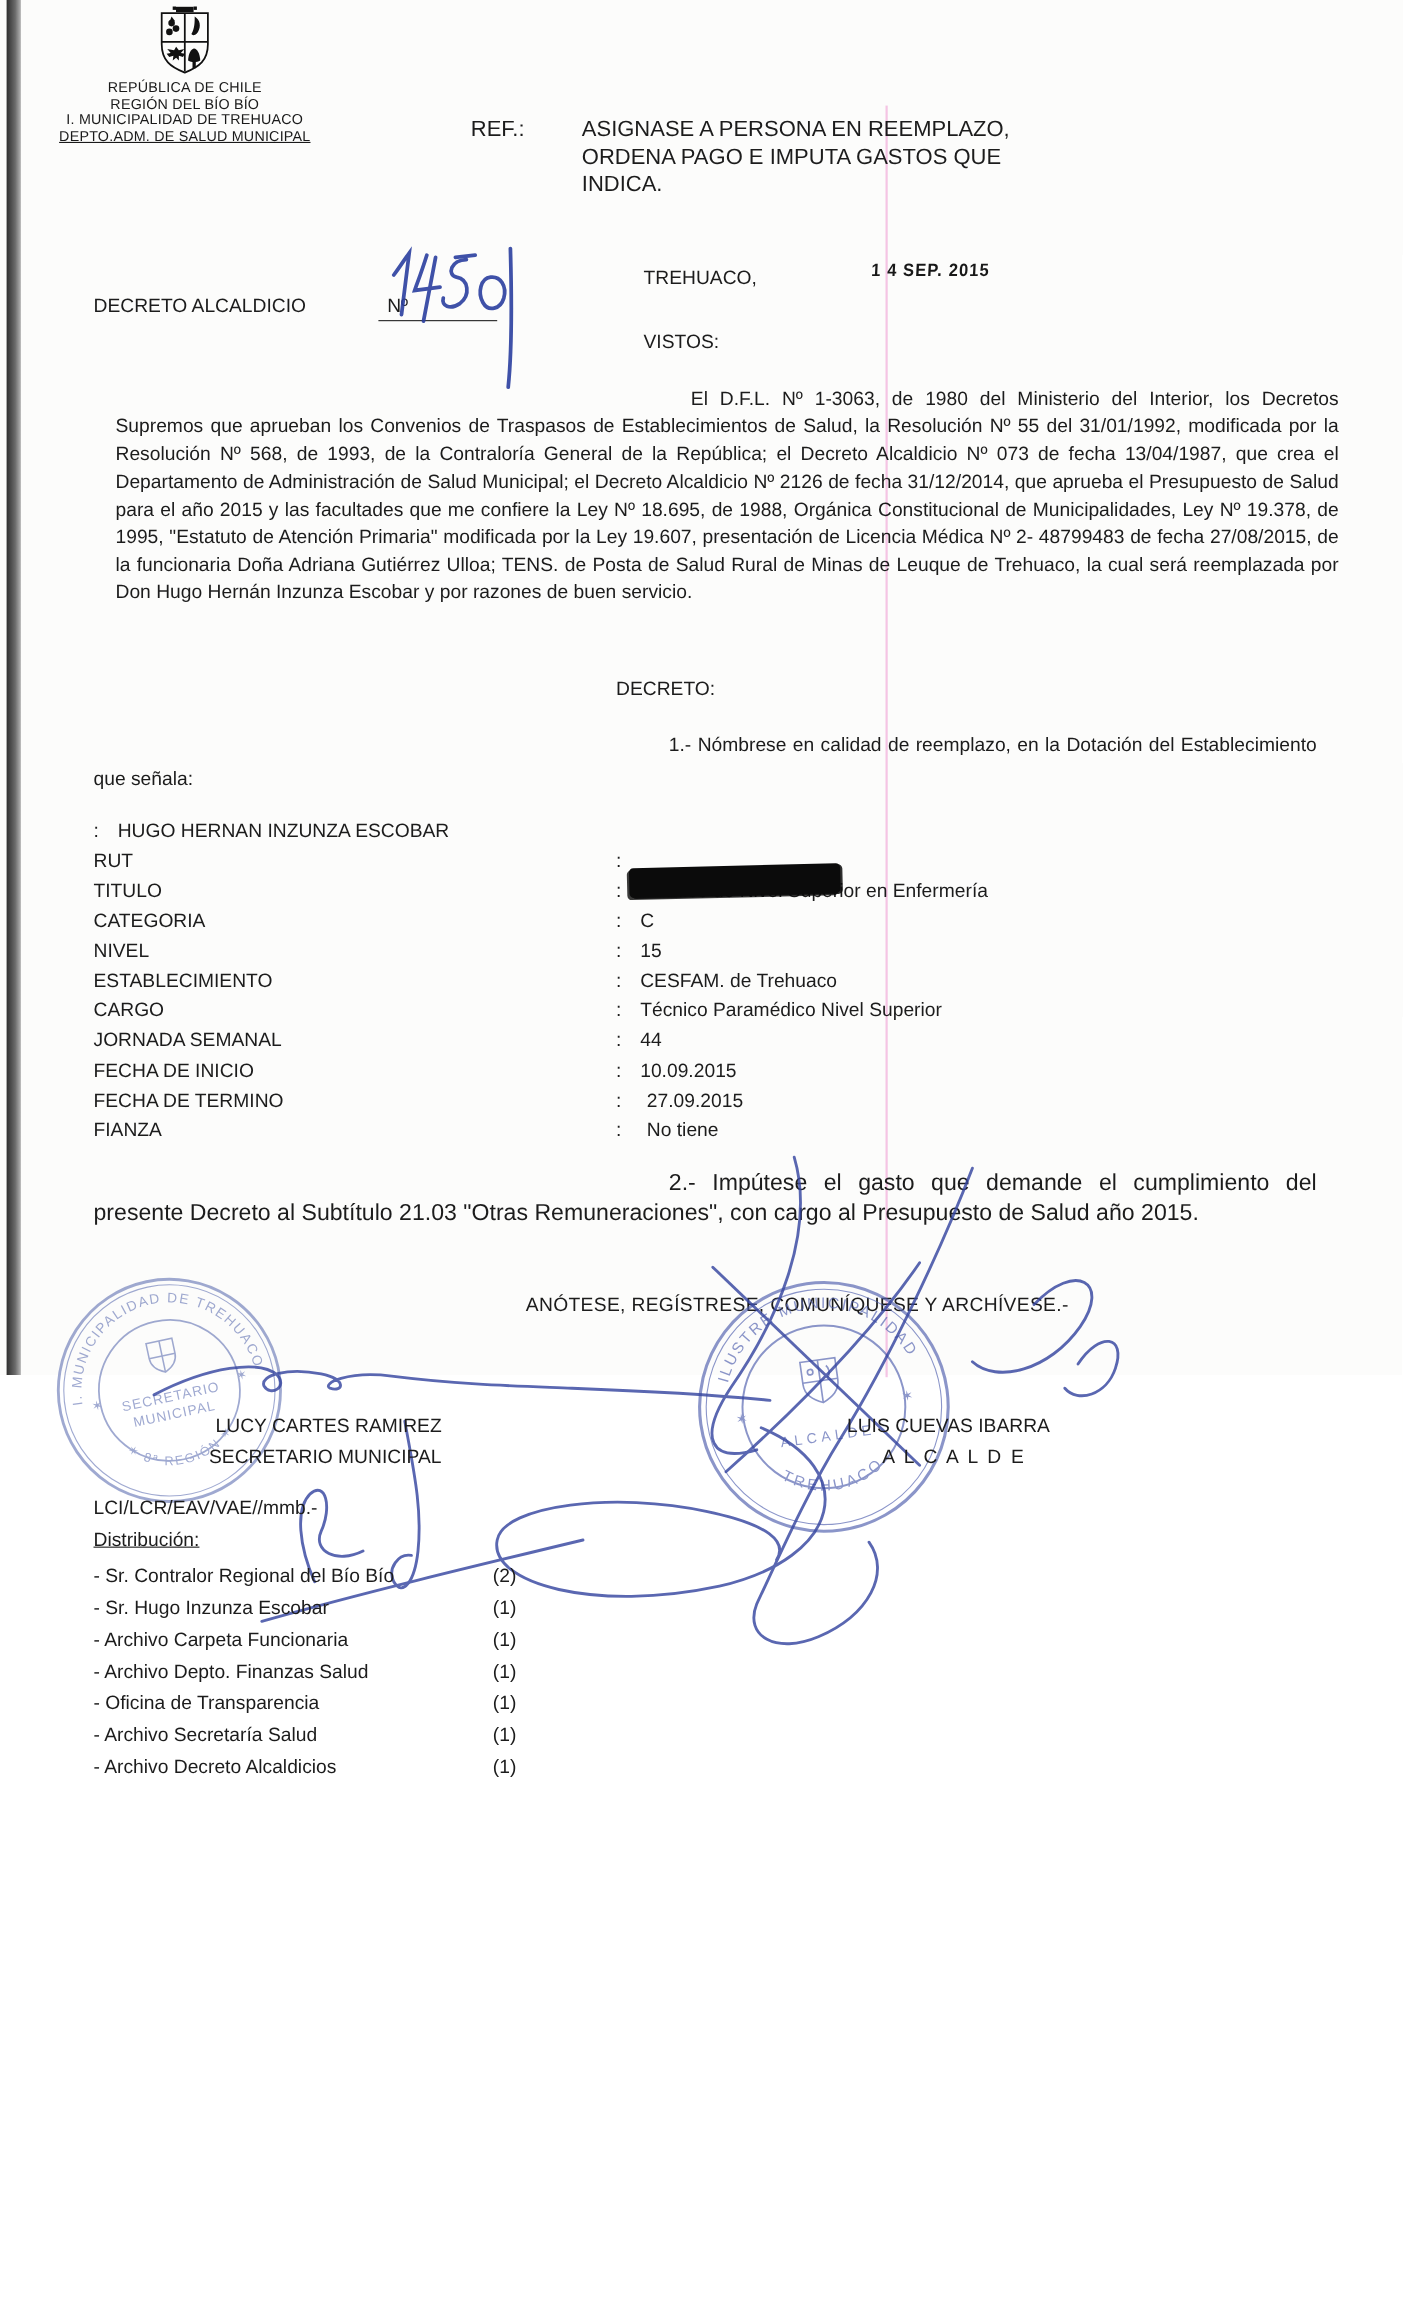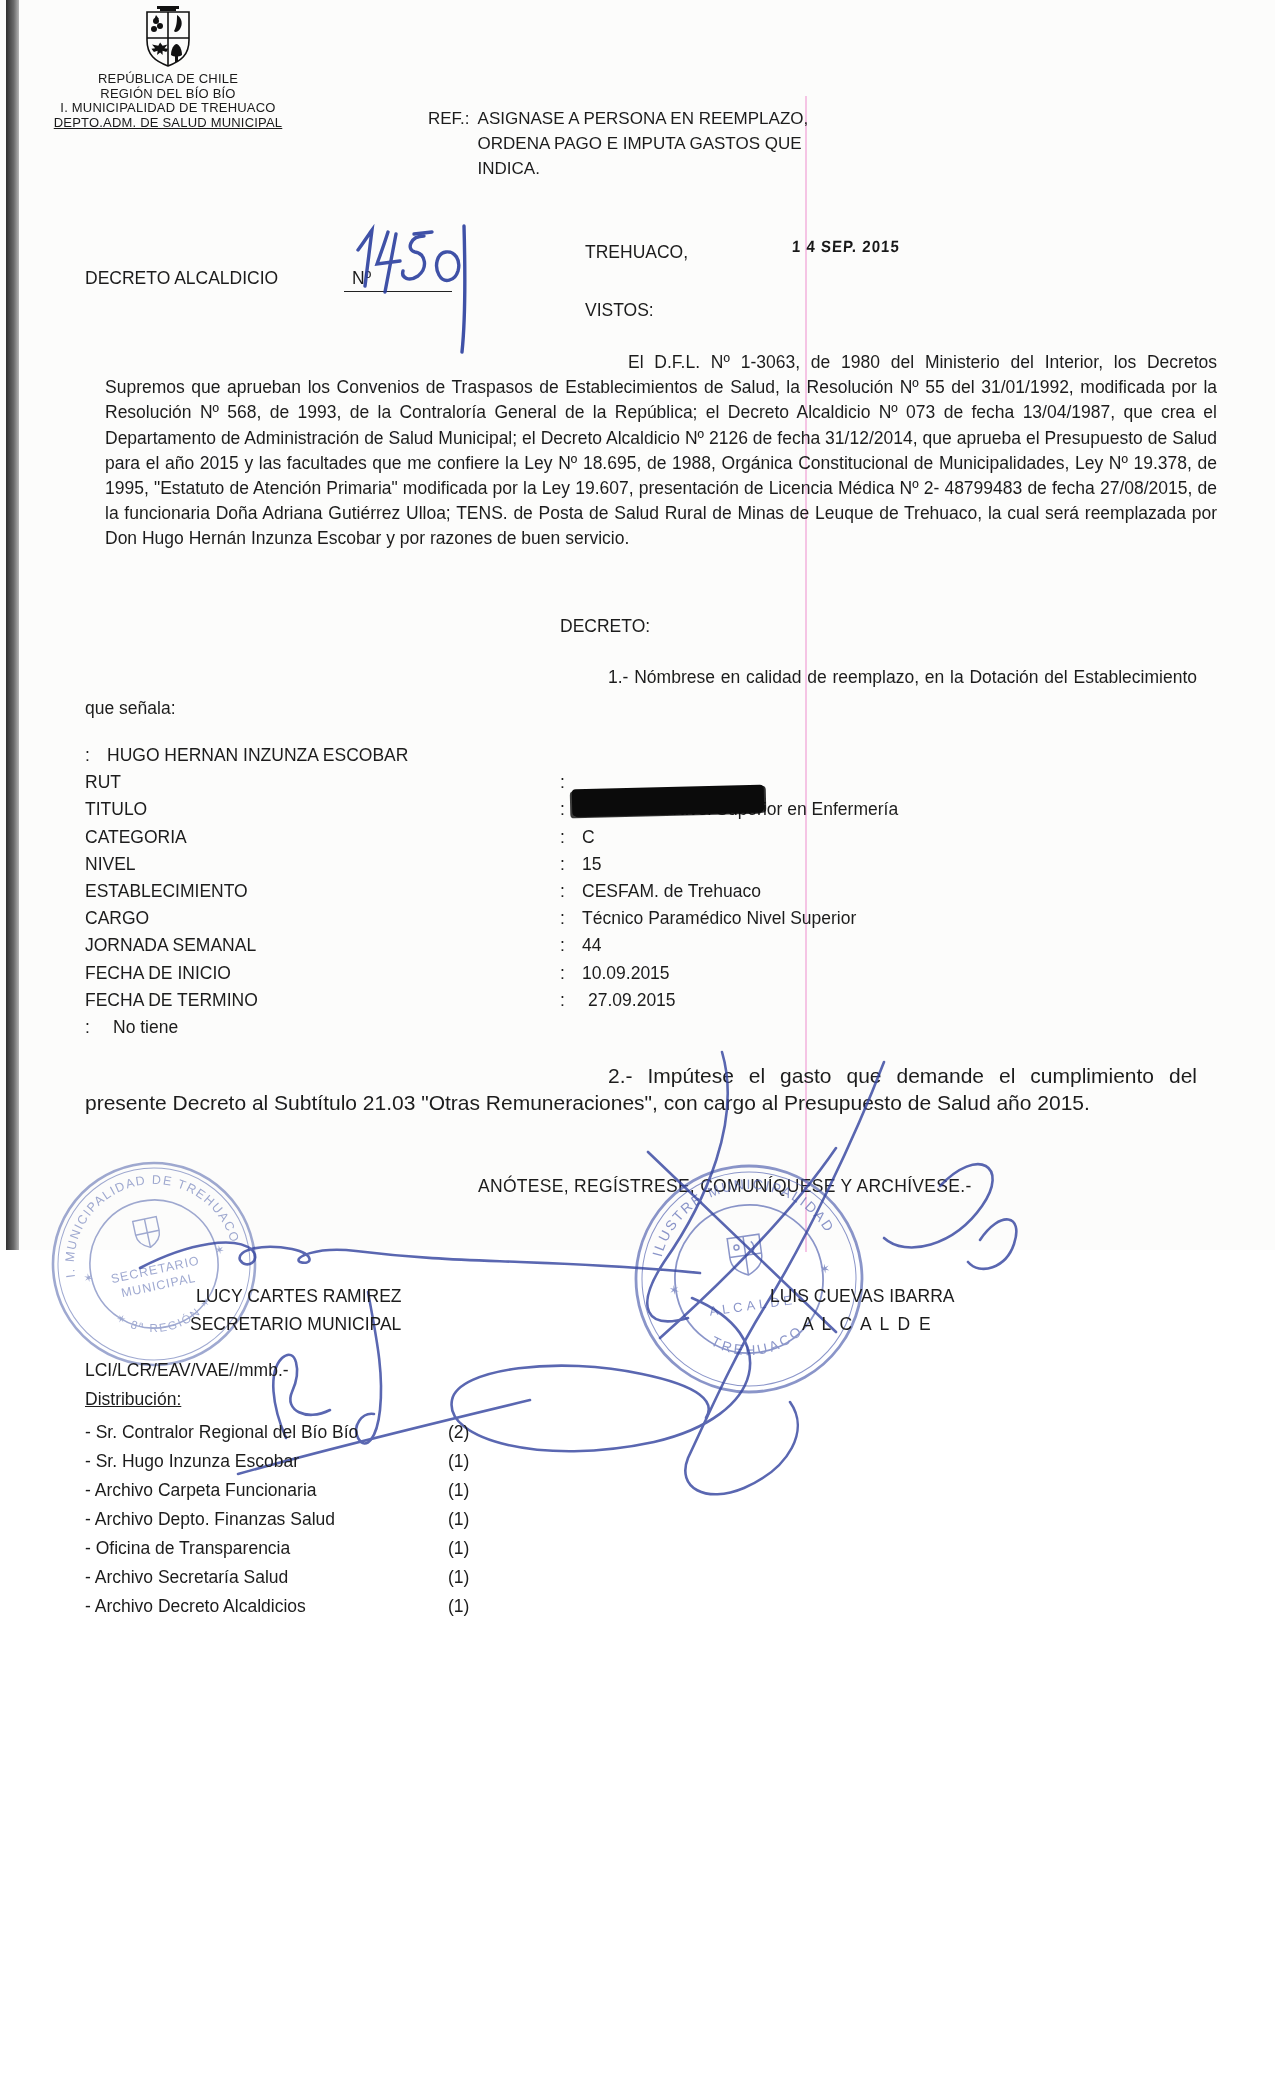--- a/index.html
+++ b/index.html
@@ -7,21 +7,21 @@
         font-family:"Liberation Sans",sans-serif;color:#1c1c1c;}
   .scan-area{position:absolute;left:0;top:0;width:1275px;height:1250px;background:#fcfcfb;}
   .scan-edge{position:absolute;left:6px;top:0;width:13px;height:1250px;
              background:linear-gradient(90deg,#2e2e2e 0%,#6b6b6b 60%,#b5b5b5 100%);filter:blur(.6px);}
   .pink-line{position:absolute;left:805px;top:96px;width:2px;height:1156px;background:rgba(238,140,205,.5);}
   .abs{position:absolute;}
   .t{font-size:17.5px;line-height:25px;white-space:nowrap;}
   .header-block{left:40px;top:6px;width:256px;text-align:center;}
   .header-lines{font-size:13px;line-height:14.5px;letter-spacing:.2px;color:#1a1a1a;}
   .header-lines .u{text-decoration:underline;}
-  .ref-block{left:428px;top:106px;display:flex;font-size:17px;line-height:25px;}
+  .ref-block{left:428px;top:106px;display:flex;font-size:20px;line-height:25px;gap:44px;}
   .ref-label{margin-right:8px;}
   .date-stamp{left:792px;top:238px;font-size:15px;font-weight:700;letter-spacing:1px;
               transform:skewX(-3deg) scaleY(1.08);color:#181818;}
   .decree-underline{left:344px;top:291px;width:108px;border-top:1.7px solid #222;}
   .p-body{position:absolute;left:85px;top:350px;width:1112px;font-size:17.5px;line-height:25.2px;
           text-align:justify;text-indent:523px;margin-left:20px;}
   .p-art1{position:absolute;left:85px;top:662px;width:1112px;font-size:17.5px;line-height:31px;
           text-align:justify;text-indent:523px;}
   .p-art2{position:absolute;left:85px;top:1062px;width:1112px;font-size:21px;line-height:27px;
           text-align:justify;text-indent:523px;}
@@ -154,20 +154,21 @@
         <span class="field-label">FECHA DE INICIO</span>
         <span class="field-colon">:</span>
         <span>10.09.2015</span>
       </div>
     <div class="field-row">
         <span class="field-label">FECHA DE TERMINO</span>
         <span class="field-colon">:</span>
         <span style="margin-left:6px;">27.09.2015</span>
       </div>
     <div class="field-row">
+        <span class="field-label">FIANZA</span>
         <span class="field-colon">:</span>
         <span style="margin-left:6px;">No tiene</span>
       </div>
   </div>
   <div class="abs redaction"></div>
 
   <div class="p-art2">2.- Impútese el gasto que demande el cumplimiento del presente Decreto al Subtítulo  21.03 "Otras Remuneraciones", con cargo al Presupuesto de Salud año 2015.</div>
 
   <div class="abs closing">ANÓTESE, REGÍSTRESE, COMUNÍQUESE Y ARCHÍVESE.-</div>
 

